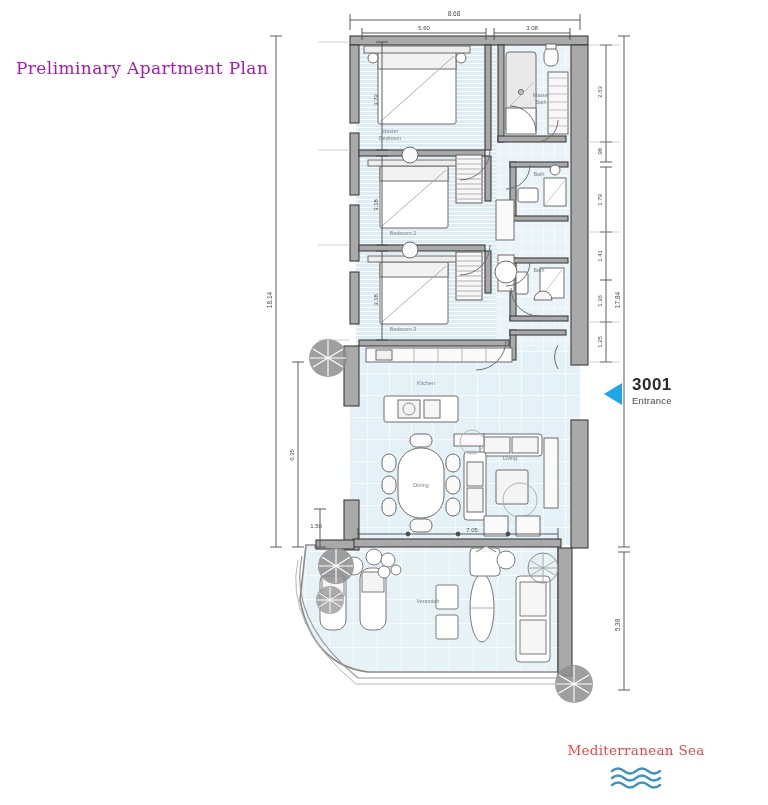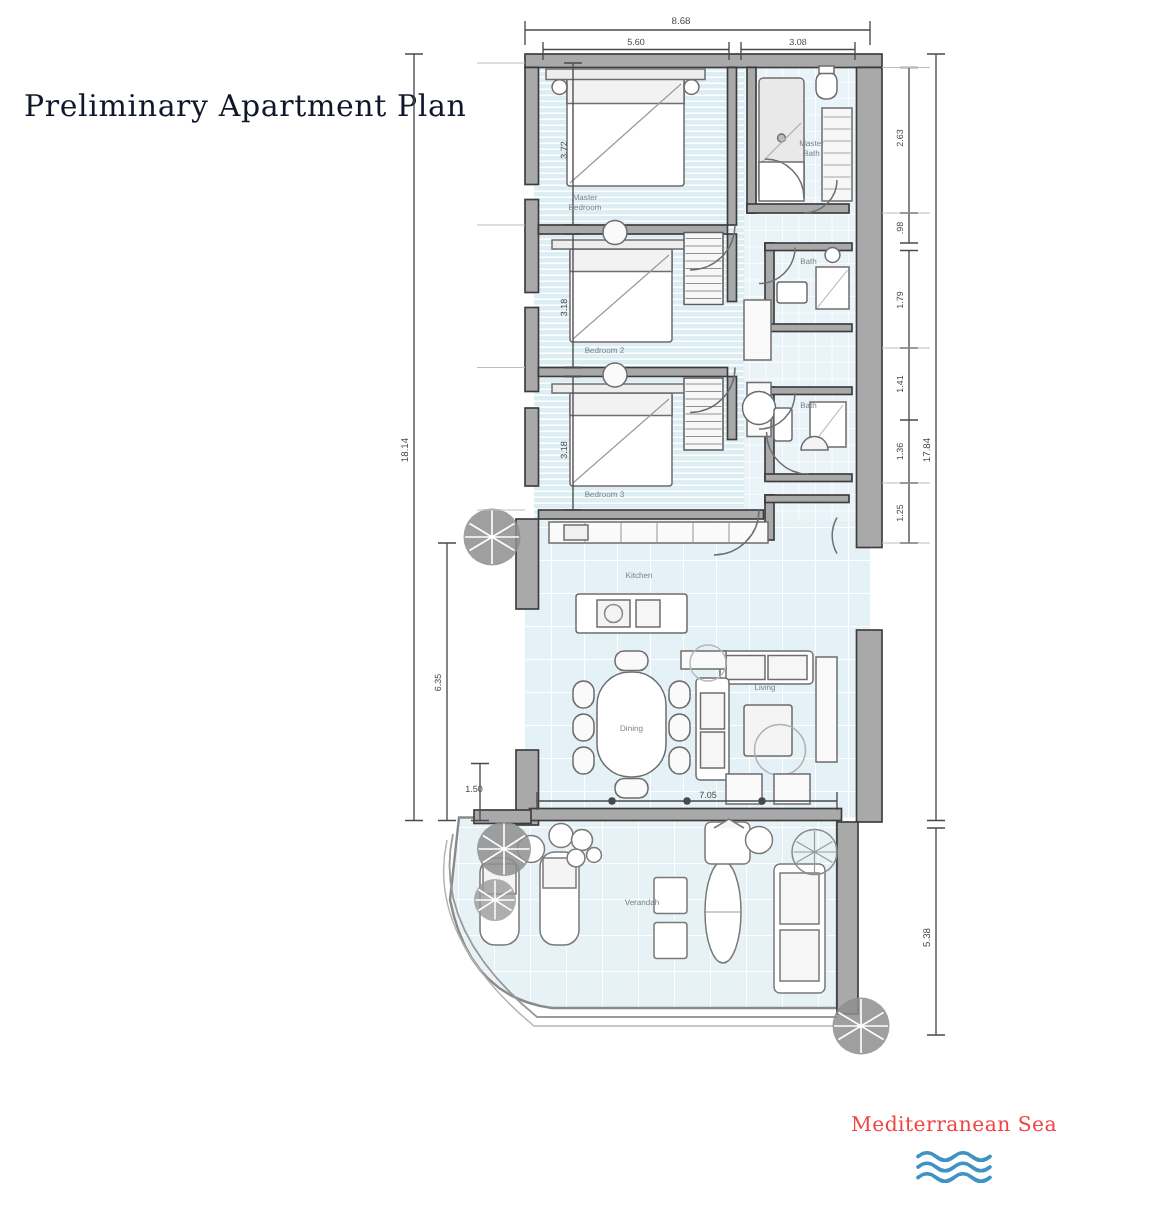--- a/index.html
+++ b/index.html
@@ -7,21 +7,21 @@
     width:768px;height:805px;background:#ffffff;
     font-family:"Liberation Sans", sans-serif;
     position:relative;overflow:hidden;
   }
   .root{position:absolute;inset:0;}
 
   
   .title{
     position:absolute;left:16px;top:58px;
     font-family:"DejaVu Serif", serif;
-    font-size:20px;color:#0f172a;letter-spacing:.4px;
+    font-size:17px;color:#a21caf;letter-spacing:.4px;
     white-space:nowrap;
   }
 
   
   .plan-wrap{position:absolute;left:258px;top:0px;width:400px;height:710px;}
   .plan-svg{position:absolute;left:0;top:0;}
 
   
   .entrance{
     position:absolute;left:604px;top:374px;width:100px;height:40px;
@@ -393,20 +393,25 @@
         <text x="281" y="272">Bath</text>
 
         <text x="168" y="385">Kitchen</text>
         <text x="163" y="487">Dining</text>
         <text x="252" y="460">Living</text>
         <text x="170" y="603">Verandah</text>
       </g>
     </svg>
   </div>
 
+  <div class="entrance">
+    <div class="ent-tri"></div>
+    <div class="ent-num">3001</div>
+    <div class="ent-sub">Entrance</div>
+  </div>
 
   <div class="sea">
     <div class="sea-label">Mediterranean Sea</div>
     <svg class="sea-waves" width="160" height="26" viewBox="0 0 160 26">
       <g fill="none" stroke="#3f93c4" stroke-width="2.4" stroke-linecap="round">
         <path d="M56 6 q6 -5 12 0 t12 0 t12 0 t12 0"></path>
         <path d="M56 13 q6 -5 12 0 t12 0 t12 0 t12 0"></path>
         <path d="M56 20 q6 -5 12 0 t12 0 t12 0 t12 0"></path>
       </g>
     </svg>

